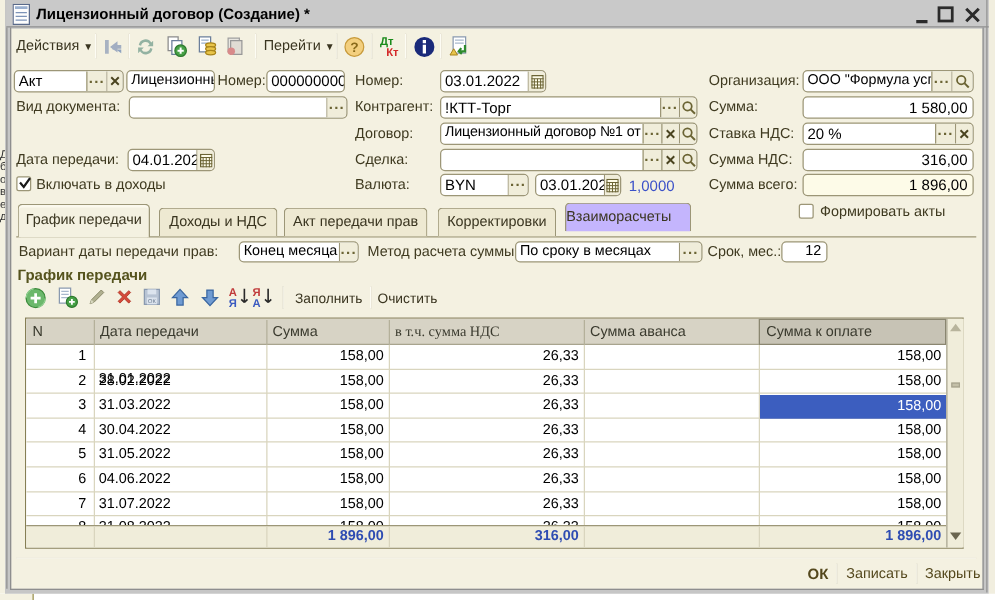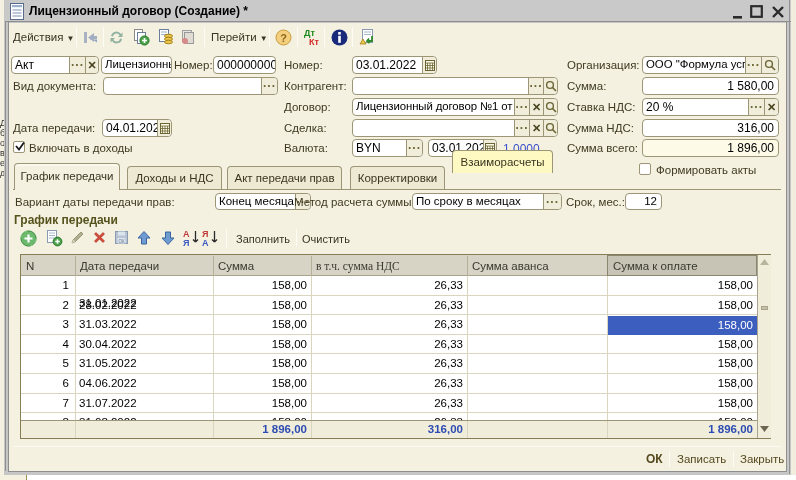--- a/index.html
+++ b/index.html
@@ -139,20 +139,21 @@
       </svg>
   </div>
 </div>
 
 <div class="lbl" style="left:13px;top:80px;">Вид документа:</div>
 <div class="fld" style="left:103px;top:77px;width:175px;height:18px;">
   <div class="btnseg" style="right:0;width:16px;border-radius:0 3px 3px 0;"><span style="position:relative;top:-2px;font-weight:bold;letter-spacing:1px;">...</span></div>
 </div>
 <div class="lbl" style="left:284px;top:80px;">Контрагент:</div>
 <div class="fld" style="left:352px;top:77px;width:206px;height:18px;">
+  <div class="txt">!КТТ-Торг</div>
   <div class="btnseg" style="right:14px;width:15px;"><span style="position:relative;top:-2px;font-weight:bold;letter-spacing:1px;">...</span></div>
   <div class="btnseg" style="right:0;width:14px;border-radius:0 3px 3px 0;">
     <svg width="12" height="12" viewBox="0 0 12 12" style="margin-top:2px;">
         <circle cx="5" cy="5" r="3.4" fill="none" stroke="#6b6434" stroke-width="1.4"></circle>
         <line x1="7.5" y1="7.5" x2="11" y2="11" stroke="#6b6434" stroke-width="1.6"></line>
       </svg>
   </div>
 </div>
 <div class="lbl" style="left:567px;top:80px;">Сумма:</div>
 <div class="fld" style="left:642px;top:77px;width:137px;height:18px;">
@@ -229,25 +230,25 @@
     <div class="txtr">1 896,00</div>
   </div>
 
 <div class="abs" style="left:639px;top:163px;width:12px;height:12px;background:#fff;border:1px solid #9c9677;border-radius:2px;"></div>
 <div class="lbl" style="left:656px;top:164px;">Формировать акты</div>
 
 <div class="abs" style="left:13px;top:189px;width:768px;height:1px;background:#9c9677;"></div>
 <div class="abs" style="left:127px;top:166px;width:95px;height:23px;background:#eee9d2;border:1px solid #9c9677;border-bottom:none;border-radius:4px 4px 0 0;font-size:11.5px;color:#3a3520;text-align:center;line-height:22px;">Доходы и НДС</div>
 <div class="abs" style="left:227px;top:166px;width:115px;height:23px;background:#eee9d2;border:1px solid #9c9677;border-bottom:none;border-radius:4px 4px 0 0;font-size:11.5px;color:#3a3520;text-align:center;line-height:22px;">Акт передачи прав</div>
 <div class="abs" style="left:350px;top:166px;width:95px;height:23px;background:#eee9d2;border:1px solid #9c9677;border-bottom:none;border-radius:4px 4px 0 0;font-size:11.5px;color:#3a3520;text-align:center;line-height:22px;">Корректировки</div>
-<div class="abs" style="left:452px;top:150px;width:101px;height:23px;background:#fef9c3;border:1px solid #9c9677;border-bottom:none;border-radius:4px 4px 0 0;font-size:11.5px;color:#3a3520;text-align:center;line-height:22px;">Взаиморасчеты</div>
+<div class="abs" style="left:452px;top:162px;width:101px;height:23px;background:#c4b5fd;border:1px solid #9c9677;border-bottom:none;border-radius:4px 4px 0 0;font-size:11.5px;color:#3a3520;line-height:22px;">Взаиморасчеты</div>
 <div class="abs" style="left:14px;top:163px;width:106px;height:27px;background:#f4f1e1;border:1px solid #9c9677;border-bottom:none;border-radius:4px 4px 0 0;font-size:11.5px;color:#3a3520;text-align:center;line-height:24px;box-shadow:inset 0 2px 0 #fbf9ee;">График передачи</div>
 
 <div class="lbl" style="left:15px;top:196px;">Вариант даты передачи прав:</div>
-<div class="fld" style="left:191px;top:193px;width:96px;height:17px;margin-left:24px;">
+<div class="fld" style="left:191px;top:193px;width:96px;height:17px;">
   <div class="txt" style="font-size:11.5px;">Конец месяца</div>
   <div class="btnseg" style="right:0;width:15px;border-radius:0 3px 3px 0;"><span style="position:relative;top:-2px;font-weight:bold;letter-spacing:1px;">...</span></div>
 </div>
 <div class="lbl" style="left:294px;top:196px;">Метод расчета суммы:</div>
 <div class="fld" style="left:412px;top:193px;width:150px;height:17px;">
   <div class="txt" style="font-size:11.5px;">По сроку в месяцах</div>
   <div class="btnseg" style="right:0;width:18px;border-radius:0 3px 3px 0;"><span style="position:relative;top:-2px;font-weight:bold;letter-spacing:1px;">...</span></div>
 </div>
 <div class="lbl" style="left:566px;top:196px;">Срок, мес.:</div>
 <div class="fld" style="left:625px;top:193px;width:37px;height:17px;">

